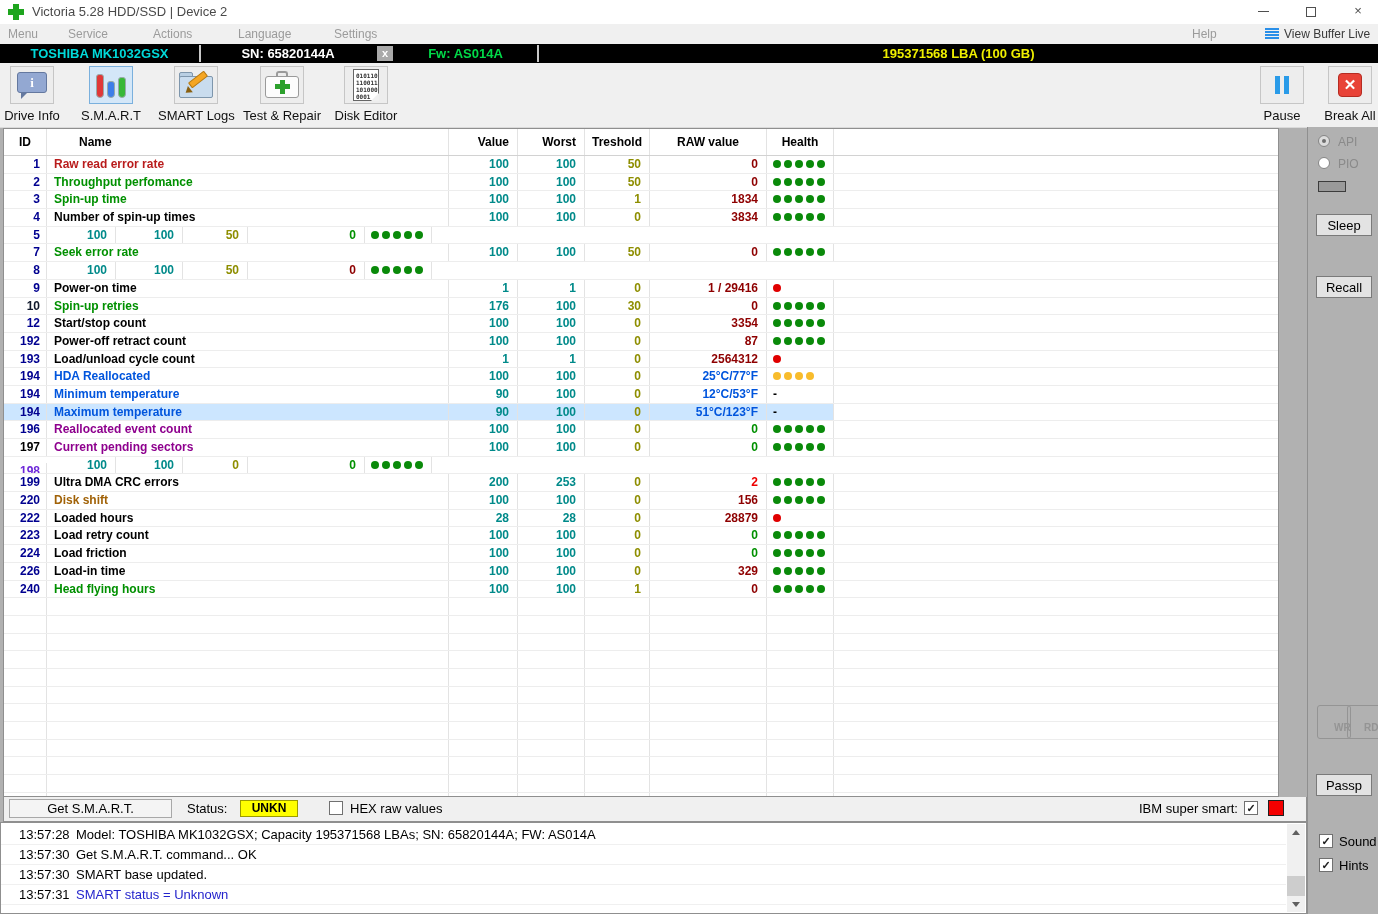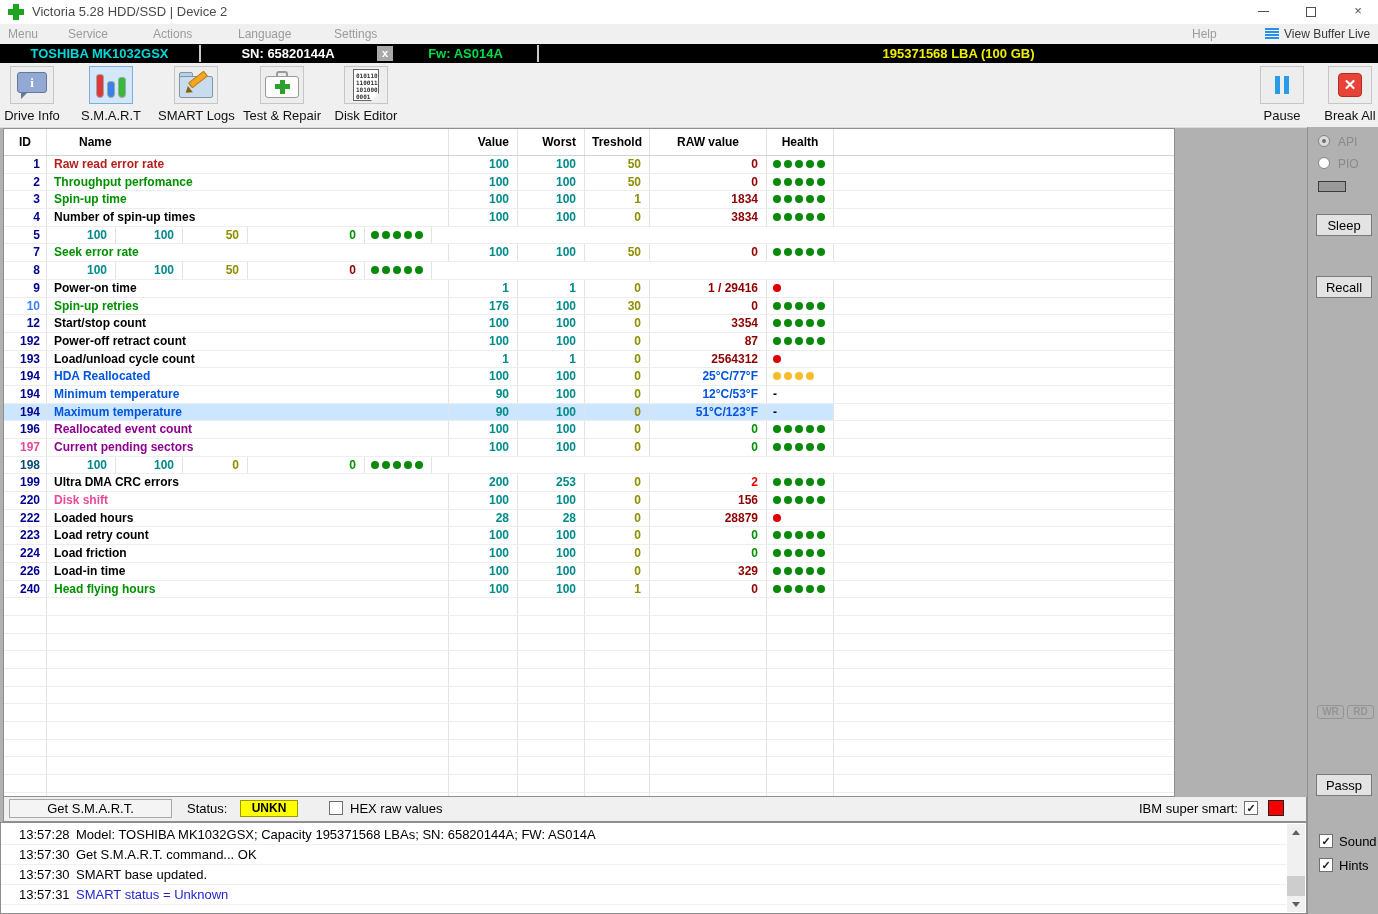--- a/index.html
+++ b/index.html
@@ -61,21 +61,21 @@
   .icon-aid .pv { position:absolute; left:15px; top:9px; width:5px; height:14px; background:#2ca02c; }
   .icon-aid .ph { position:absolute; left:10px; top:13px; width:15px; height:5px; background:#2ca02c; }
   .icon-binary { position:relative; width:26px; height:32px; background:#fff; border:1px solid #666; font-family:"DejaVu Sans Mono",monospace; font-size:6px; line-height:7px; color:#333; text-align:left; padding:2px 0 0 2px; font-weight:bold; }
   .icon-binary .fold { position:absolute; right:-1px; bottom:-1px; width:0; height:0; border-left:8px solid transparent; border-bottom:8px solid #f0f0f0; }
   .icon-pause { width:16px; height:18px; position:relative; }
   .icon-pause i { position:absolute; top:0; width:5px; height:18px; background:#2a9be8; }
   .icon-pause i.l { left:1px; } .icon-pause i.r { left:10px; }
   .icon-break { width:24px; height:24px; background:#e84338; border:1px solid #b52c22; border-radius:4px; color:#fff; font-weight:bold; font-size:15px; line-height:22px; text-align:center; }
 
   
-  .table-panel { position:absolute; left:3px; top:128px; width:1172px; height:669px; background:#ffffff; border:1px solid #8f8f8f; overflow:hidden; }
+  .table-panel { position:absolute; left:3px; top:128px; width:1276px; height:669px; background:#ffffff; border:1px solid #8f8f8f; overflow:hidden; }
   .grid-header { display:flex; height:27px; border-bottom:1px solid #d2d2d2; font-weight:bold; font-size:12px; color:#000; }
   .grid-header .cell { line-height:27px; }
   .cell { border-right:1px solid #e3e3e3; overflow:hidden; white-space:nowrap; }
   .c-id { width:43px; } .c-name { width:402px; } .c-val { width:69px; } .c-worst { width:67px; }
   .c-tresh { width:65px; } .c-raw { width:117px; } .c-health { width:67px; }
   .c-fill { flex:1 1 auto; border-right:none; }
   .grid-header .c-id { text-align:center; }
   .grid-header .c-name { padding-left:32px; }
   .grid-header .c-val, .grid-header .c-worst { text-align:right; padding-right:8px; }
   .grid-header .c-tresh, .grid-header .c-raw, .grid-header .c-health { text-align:center; }
@@ -118,21 +118,21 @@
   .scr-thumb { position:absolute; left:0; top:52px; width:18px; height:24px; background:#cdcdcd; }
 
   
   .right-panel { position:absolute; left:1307px; top:127px; width:71px; height:787px; background:#b1b1b1; border-left:1px solid #8f8f8f; }
   .radio { position:absolute; width:12px; height:12px; border-radius:50%; border:1px solid #858585; background:#fff; }
   .radio.sel { background:#dcdcdc; }
   .radio.sel::after { content:""; position:absolute; left:3px; top:3px; width:4px; height:4px; border-radius:50%; background:#6e6e6e; }
   .rp-label { position:absolute; font-size:12px; color:#8a8a8a; }
   .rp-ind { position:absolute; left:10px; top:54px; width:28px; height:11px; background:#9a9a9a; border:1px solid #3c3c3c; }
   .rp-btn { position:absolute; left:8px; width:56px; height:22px; background:#e3e3e3; border:1px solid #7a7a7a; font-size:13px; color:#000; text-align:center; }
-  .mini-btn { position:absolute; width:27px; height:14px; background:transparent; border:1px solid #949494; border-radius:3px; color:#949494; font-size:10px; font-weight:bold; line-height:12px; text-align:center; padding:0; }
+  .mini-btn { position:absolute; width:27px; height:14px; background:transparent; border:1px solid #949494; border-radius:3px; color:#949494; font-size:10px; font-weight:bold; line-height:12px; text-align:center; padding:16px; }
   .rp-cb-label { position:absolute; font-size:13px; color:#000; }
 </style>
 </head>
 <body>
 
 <div class="titlebar">
   <div class="app-icon">
       <i class="v"></i>
       <i class="h"></i>
     </div>
@@ -323,21 +323,21 @@
         <div class="cell c-id" style="color: rgb(0, 0, 144);">9</div>
         <div class="cell c-name" style="color: rgb(0, 0, 0);">Power-on time</div>
         <div class="cell c-val" style="color: rgb(0, 138, 138);">1</div>
         <div class="cell c-worst" style="color: rgb(0, 138, 138);">1</div>
         <div class="cell c-tresh" style="color: rgb(142, 142, 0);">0</div>
         <div class="cell c-raw" style="color: rgb(142, 0, 0);">1 / 29416</div>
         <div class="cell c-health"><span class="dot" style="background: rgb(224, 0, 0);"></span></div>
         <div class="cell c-fill"></div>
       </div>
       <div class="grid-row">
-        <div class="cell c-id" style="color: #3b82f6;">10</div>
+        <div class="cell c-id" style="color: #0f172a;">10</div>
         <div class="cell c-name" style="color: rgb(0, 144, 0);">Spin-up retries</div>
         <div class="cell c-val" style="color: rgb(0, 138, 138);">176</div>
         <div class="cell c-worst" style="color: rgb(0, 138, 138);">100</div>
         <div class="cell c-tresh" style="color: rgb(142, 142, 0);">30</div>
         <div class="cell c-raw" style="color: rgb(142, 0, 0);">0</div>
         <div class="cell c-health"><span class="dot" style="background: rgb(10, 138, 10);"></span><span class="dot" style="background: rgb(10, 138, 10);"></span><span class="dot" style="background: rgb(10, 138, 10);"></span><span class="dot" style="background: rgb(10, 138, 10);"></span><span class="dot" style="background: rgb(10, 138, 10);"></span></div>
         <div class="cell c-fill"></div>
       </div>
       <div class="grid-row">
         <div class="cell c-id" style="color: rgb(0, 0, 144);">12</div>
@@ -403,51 +403,51 @@
         <div class="cell c-id" style="color: rgb(0, 0, 144);">196</div>
         <div class="cell c-name" style="color: rgb(142, 0, 142);">Reallocated event count</div>
         <div class="cell c-val" style="color: rgb(0, 138, 138);">100</div>
         <div class="cell c-worst" style="color: rgb(0, 138, 138);">100</div>
         <div class="cell c-tresh" style="color: rgb(142, 142, 0);">0</div>
         <div class="cell c-raw" style="color: rgb(0, 144, 0);">0</div>
         <div class="cell c-health"><span class="dot" style="background: rgb(10, 138, 10);"></span><span class="dot" style="background: rgb(10, 138, 10);"></span><span class="dot" style="background: rgb(10, 138, 10);"></span><span class="dot" style="background: rgb(10, 138, 10);"></span><span class="dot" style="background: rgb(10, 138, 10);"></span></div>
         <div class="cell c-fill"></div>
       </div>
       <div class="grid-row">
-        <div class="cell c-id" style="color: #ec4899;">197</div>
+        <div class="cell c-id" style="color: #000000;">197</div>
         <div class="cell c-name" style="color: rgb(142, 0, 142);">Current pending sectors</div>
         <div class="cell c-val" style="color: rgb(0, 138, 138);">100</div>
         <div class="cell c-worst" style="color: rgb(0, 138, 138);">100</div>
         <div class="cell c-tresh" style="color: rgb(142, 142, 0);">0</div>
         <div class="cell c-raw" style="color: rgb(0, 144, 0);">0</div>
         <div class="cell c-health"><span class="dot" style="background: rgb(10, 138, 10);"></span><span class="dot" style="background: rgb(10, 138, 10);"></span><span class="dot" style="background: rgb(10, 138, 10);"></span><span class="dot" style="background: rgb(10, 138, 10);"></span><span class="dot" style="background: rgb(10, 138, 10);"></span></div>
         <div class="cell c-fill"></div>
       </div>
       <div class="grid-row">
-        <div class="cell c-id" style="color: #0c4a6e;">198</div>
+        <div class="cell c-id" style="color: #6d28d9; margin-top: 6px;">198</div>
         <div class="cell c-val" style="color: rgb(0, 138, 138);">100</div>
         <div class="cell c-worst" style="color: rgb(0, 138, 138);">100</div>
         <div class="cell c-tresh" style="color: rgb(142, 142, 0);">0</div>
         <div class="cell c-raw" style="color: rgb(0, 144, 0);">0</div>
         <div class="cell c-health"><span class="dot" style="background: rgb(10, 138, 10);"></span><span class="dot" style="background: rgb(10, 138, 10);"></span><span class="dot" style="background: rgb(10, 138, 10);"></span><span class="dot" style="background: rgb(10, 138, 10);"></span><span class="dot" style="background: rgb(10, 138, 10);"></span></div>
         <div class="cell c-fill"></div>
       </div>
       <div class="grid-row">
         <div class="cell c-id" style="color: rgb(0, 0, 144);">199</div>
         <div class="cell c-name" style="color: rgb(0, 0, 0);">Ultra DMA CRC errors</div>
         <div class="cell c-val" style="color: rgb(0, 138, 138);">200</div>
         <div class="cell c-worst" style="color: rgb(0, 138, 138);">253</div>
         <div class="cell c-tresh" style="color: rgb(142, 142, 0);">0</div>
         <div class="cell c-raw" style="color: rgb(238, 0, 0);">2</div>
         <div class="cell c-health"><span class="dot" style="background: rgb(10, 138, 10);"></span><span class="dot" style="background: rgb(10, 138, 10);"></span><span class="dot" style="background: rgb(10, 138, 10);"></span><span class="dot" style="background: rgb(10, 138, 10);"></span><span class="dot" style="background: rgb(10, 138, 10);"></span></div>
         <div class="cell c-fill"></div>
       </div>
       <div class="grid-row">
         <div class="cell c-id" style="color: rgb(0, 0, 144);">220</div>
-        <div class="cell c-name" style="color: #ec4899;">Disk shift</div>
+        <div class="cell c-name" style="color: #a16207;">Disk shift</div>
         <div class="cell c-val" style="color: rgb(0, 138, 138);">100</div>
         <div class="cell c-worst" style="color: rgb(0, 138, 138);">100</div>
         <div class="cell c-tresh" style="color: rgb(142, 142, 0);">0</div>
         <div class="cell c-raw" style="color: rgb(142, 0, 0);">156</div>
         <div class="cell c-health"><span class="dot" style="background: rgb(10, 138, 10);"></span><span class="dot" style="background: rgb(10, 138, 10);"></span><span class="dot" style="background: rgb(10, 138, 10);"></span><span class="dot" style="background: rgb(10, 138, 10);"></span><span class="dot" style="background: rgb(10, 138, 10);"></span></div>
         <div class="cell c-fill"></div>
       </div>
       <div class="grid-row">
         <div class="cell c-id" style="color: rgb(0, 0, 144);">222</div>
         <div class="cell c-name" style="color: rgb(0, 0, 0);">Loaded hours</div>

